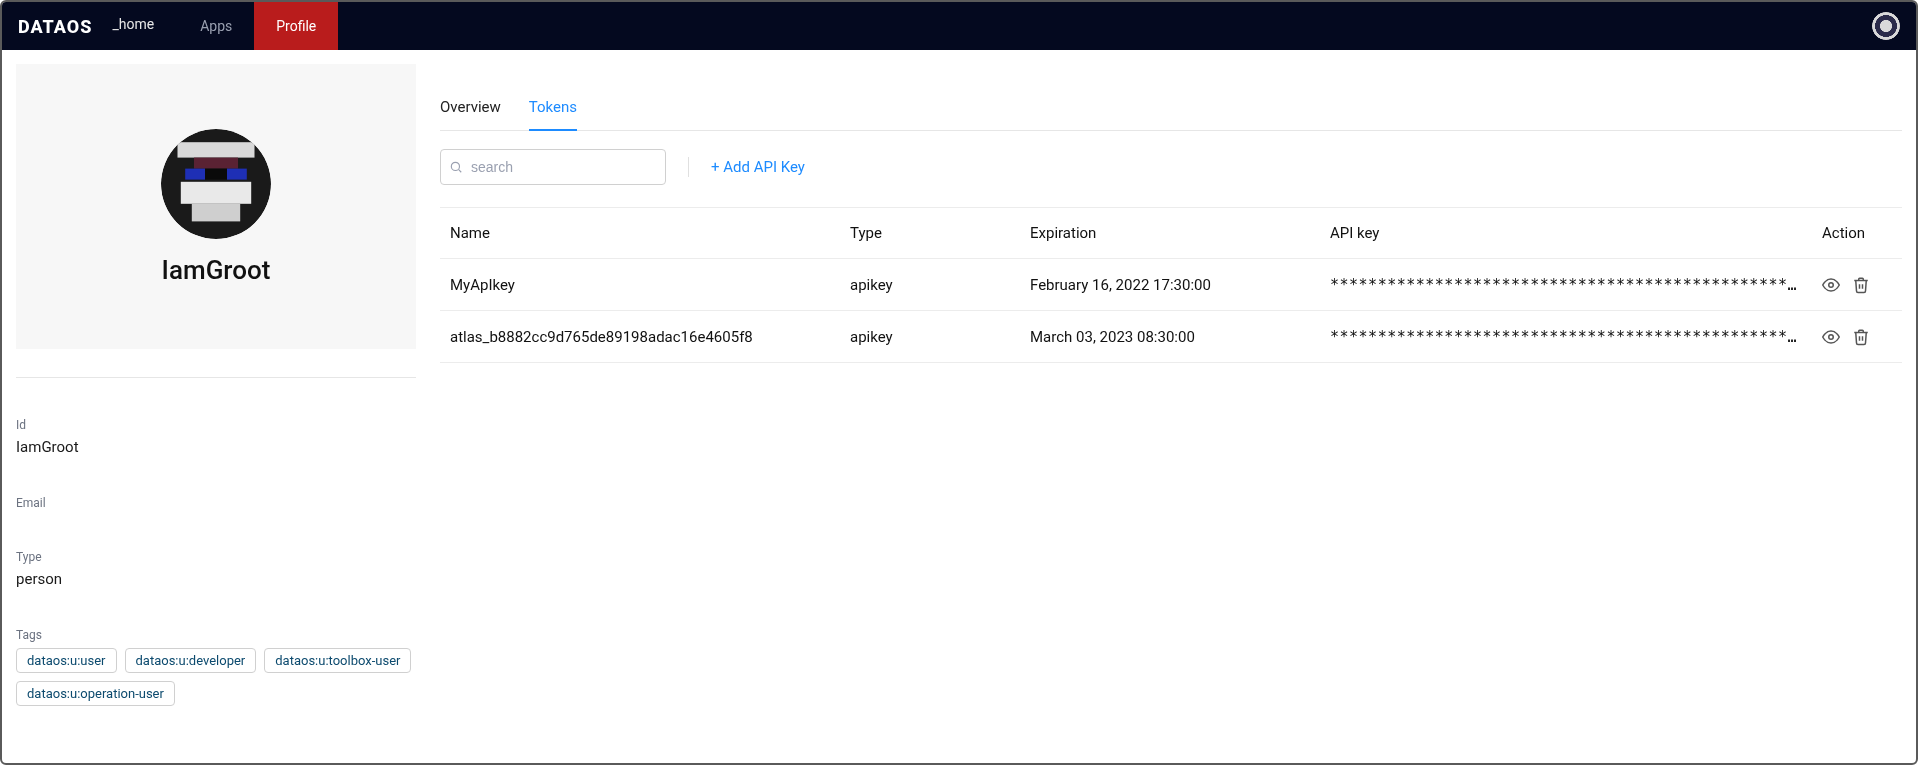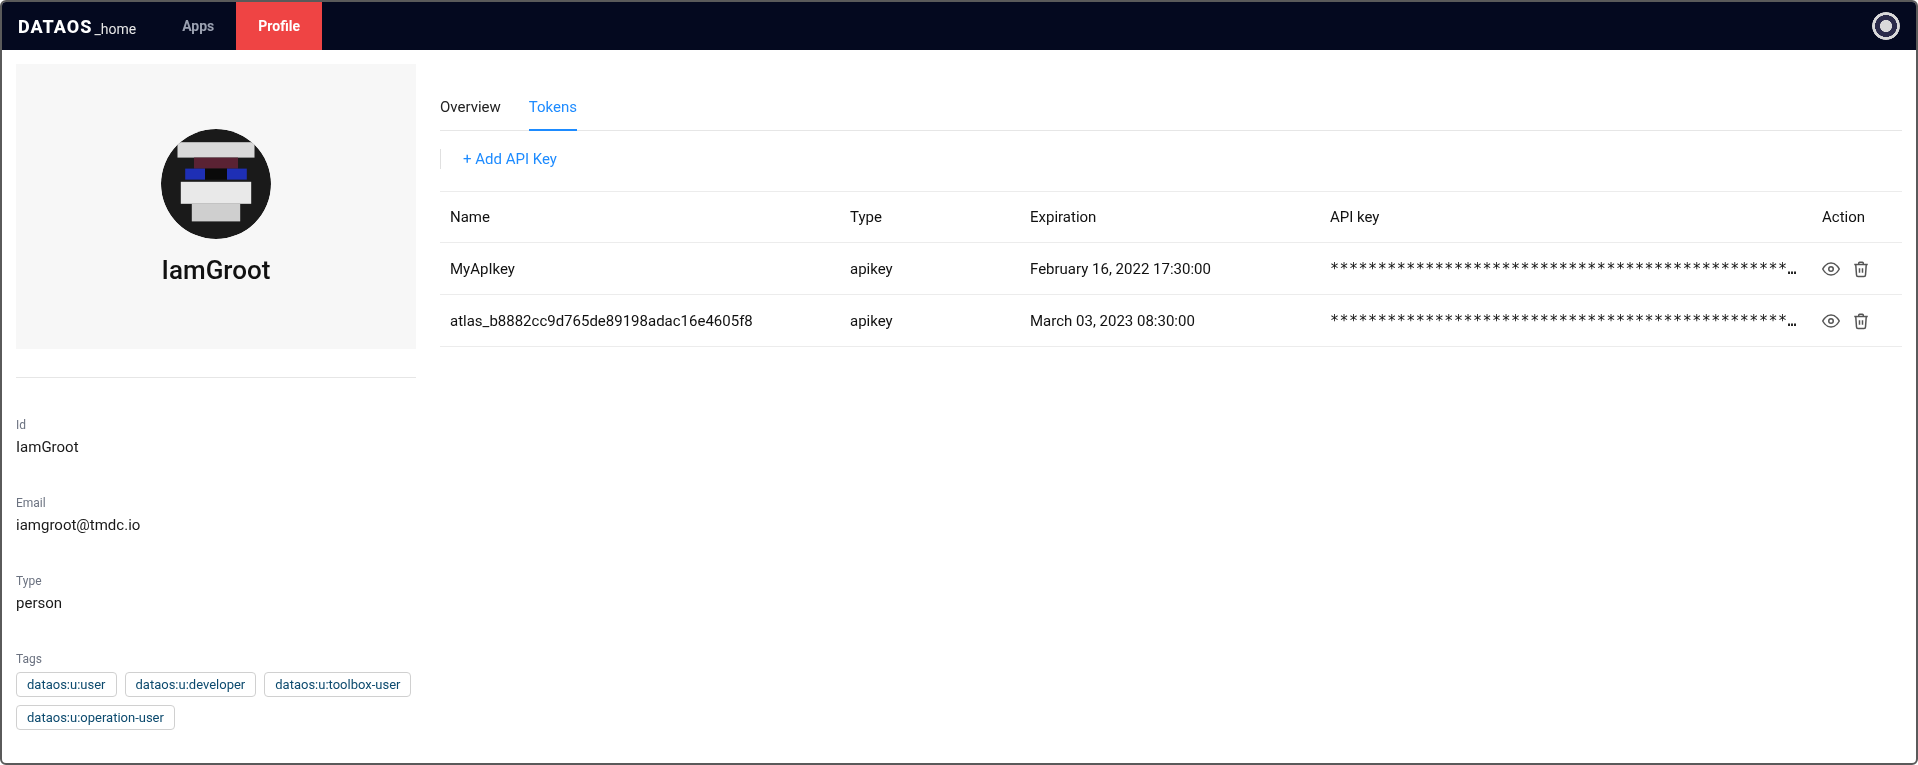--- a/index.html
+++ b/index.html
@@ -18,37 +18,36 @@
   .topnav {
     height: 48px;
     background: #04091f;
     display: flex;
     align-items: center;
     padding: 0 16px;
     color: #fff;
   }
   .brand {
     display: flex;
-    align-items: flex-end;
-    gap: 2px;
+    align-items: flex-start;
+    gap: 20px;
     margin-right: 24px;
   }
   .brand-main { font-weight: 800; letter-spacing: 1px; font-size: 18px; }
   .brand-sub { font-size: 14px; color: #e8e8e8; }
   .nav-tabs { display: flex; height: 100%; }
   .nav-tab {
     height: 100%;
     display: flex;
     align-items: center;
     padding: 18px 22px;
     color: #9aa0b0;
     cursor: pointer;
-    font-weight: bold;
-  }
-  .nav-tab.active { background: #ef4444; color: #fff; }
+  }
+  .nav-tab.active { background: #b91c1c; color: #fff; }
   .spacer { flex: 1; }
   .avatar-small {
     width: 28px; height: 28px;
     border-radius: 50%;
     background: radial-gradient(circle, #d9d9d9 30%, #2b2b4a 31% 55%, #d9d9d9 56% 70%, #2b2b4a 71%);
     cursor: pointer;
   }
   
   .main {
     display: flex;
@@ -212,21 +211,20 @@
     </div>
 
     <hr class="sidebar-divider">
 
     <div class="meta-block">
       <div class="meta-label">Id</div>
       <div class="meta-value">IamGroot</div>
     </div>
     <div class="meta-block">
       <div class="meta-label">Email</div>
-      <div class="meta-value">iamgroot@tmdc.io</div>
     </div>
     <div class="meta-block">
       <div class="meta-label">Type</div>
       <div class="meta-value">person</div>
     </div>
     <div class="meta-block">
       <div class="meta-label">Tags</div>
       <div class="tag-row">
         <span class="tag">dataos:u:user</span>
         <span class="tag">dataos:u:developer</span>
@@ -236,20 +234,27 @@
     </div>
   </aside>
 
   <section class="content">
     <div class="sub-tabs">
       <div class="sub-tab">Overview</div>
       <div class="sub-tab active">Tokens</div>
     </div>
 
     <div class="toolbar">
+      <div class="search-wrap">
+        <svg class="search-icon" viewBox="0 0 24 24" fill="none" stroke="currentColor" stroke-width="2">
+            <circle cx="11" cy="11" r="7"></circle>
+            <line x1="21" y1="21" x2="16.65" y2="16.65"></line>
+          </svg>
+        <input type="text" placeholder="search" style="">
+      </div>
       <div class="vsep"></div>
       <span class="add-link">+ Add API Key</span>
     </div>
 
     <table class="table">
       <thead>
         <tr>
           <th class="col-name">Name</th>
           <th class="col-type">Type</th>
           <th class="col-exp">Expiration</th>

